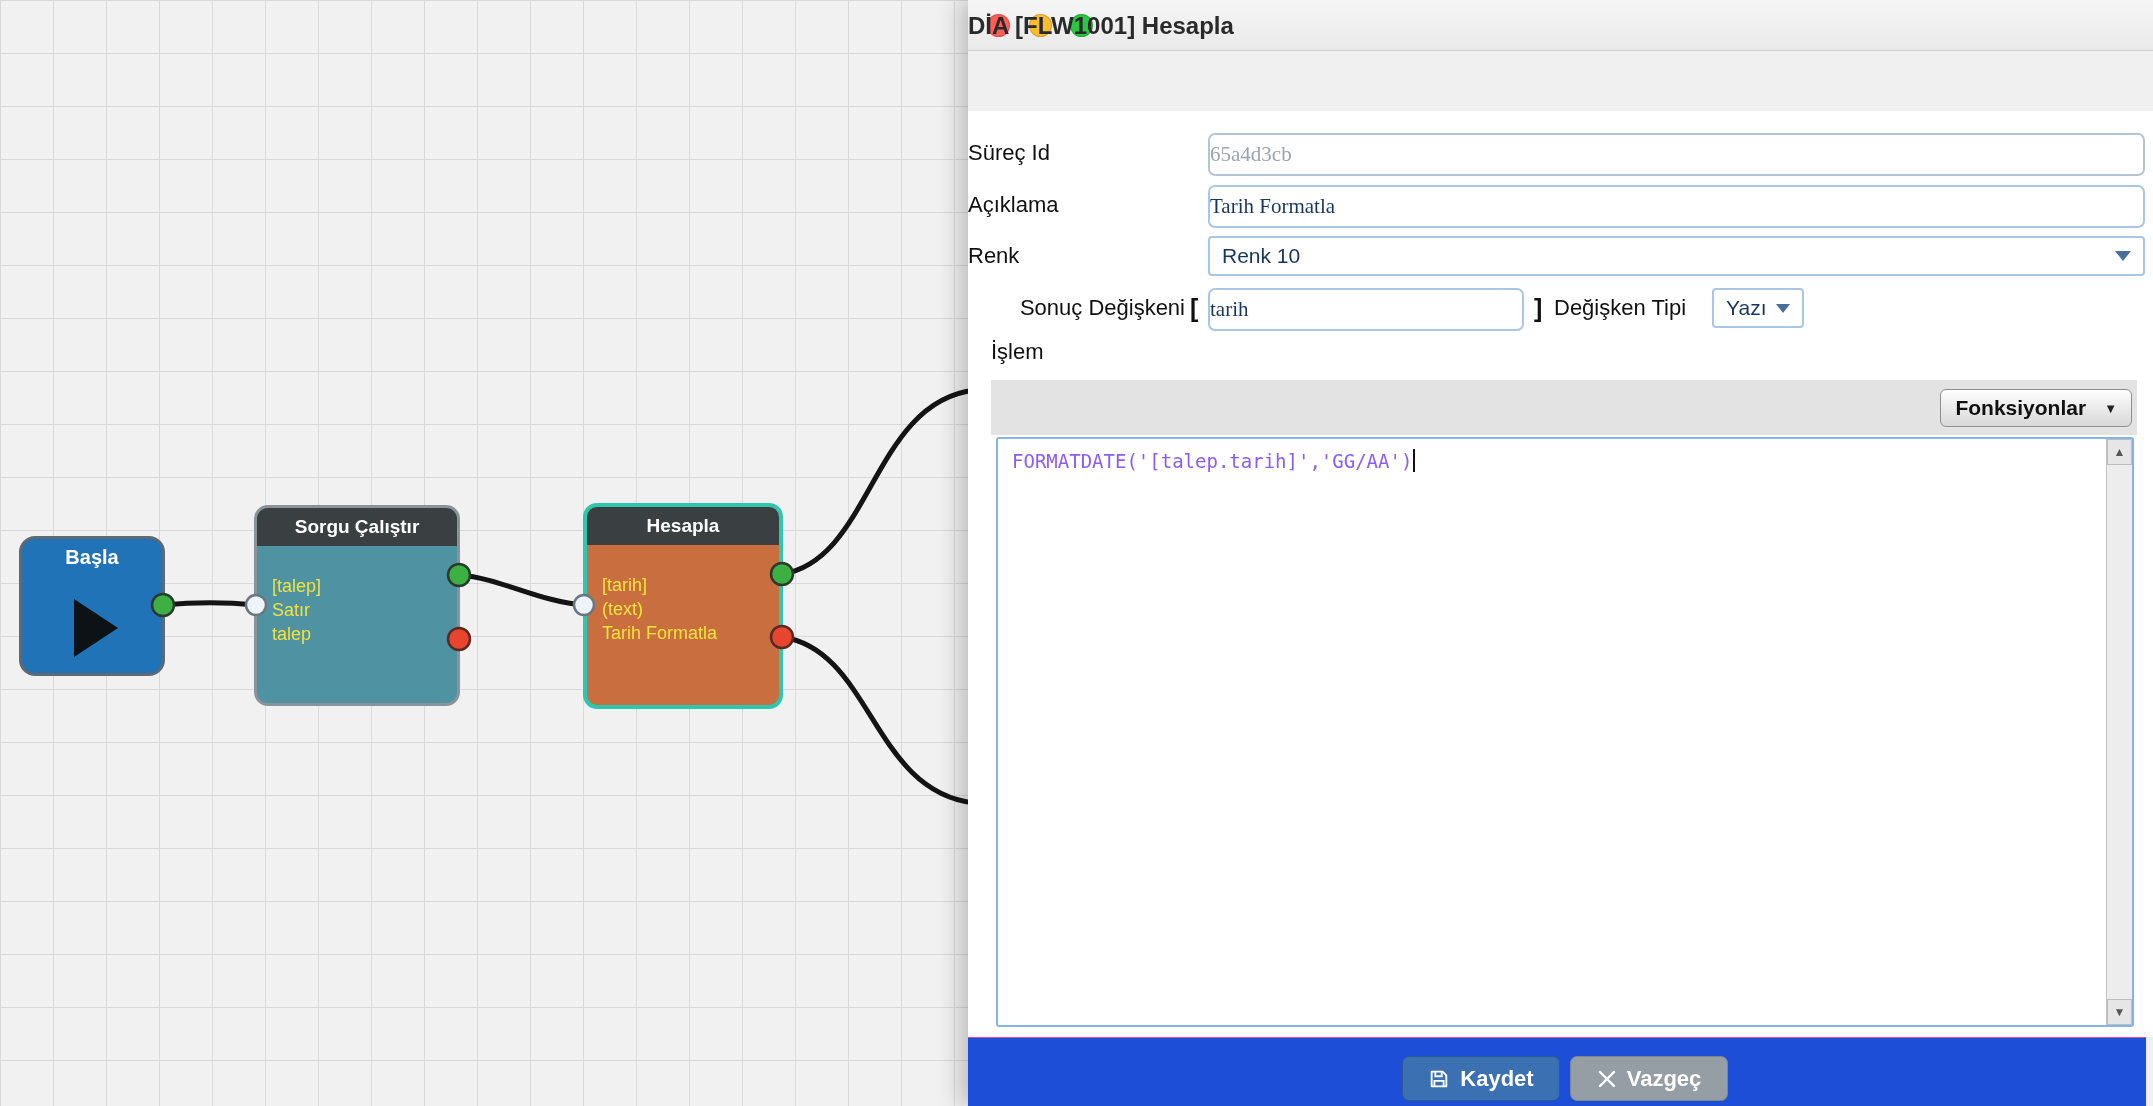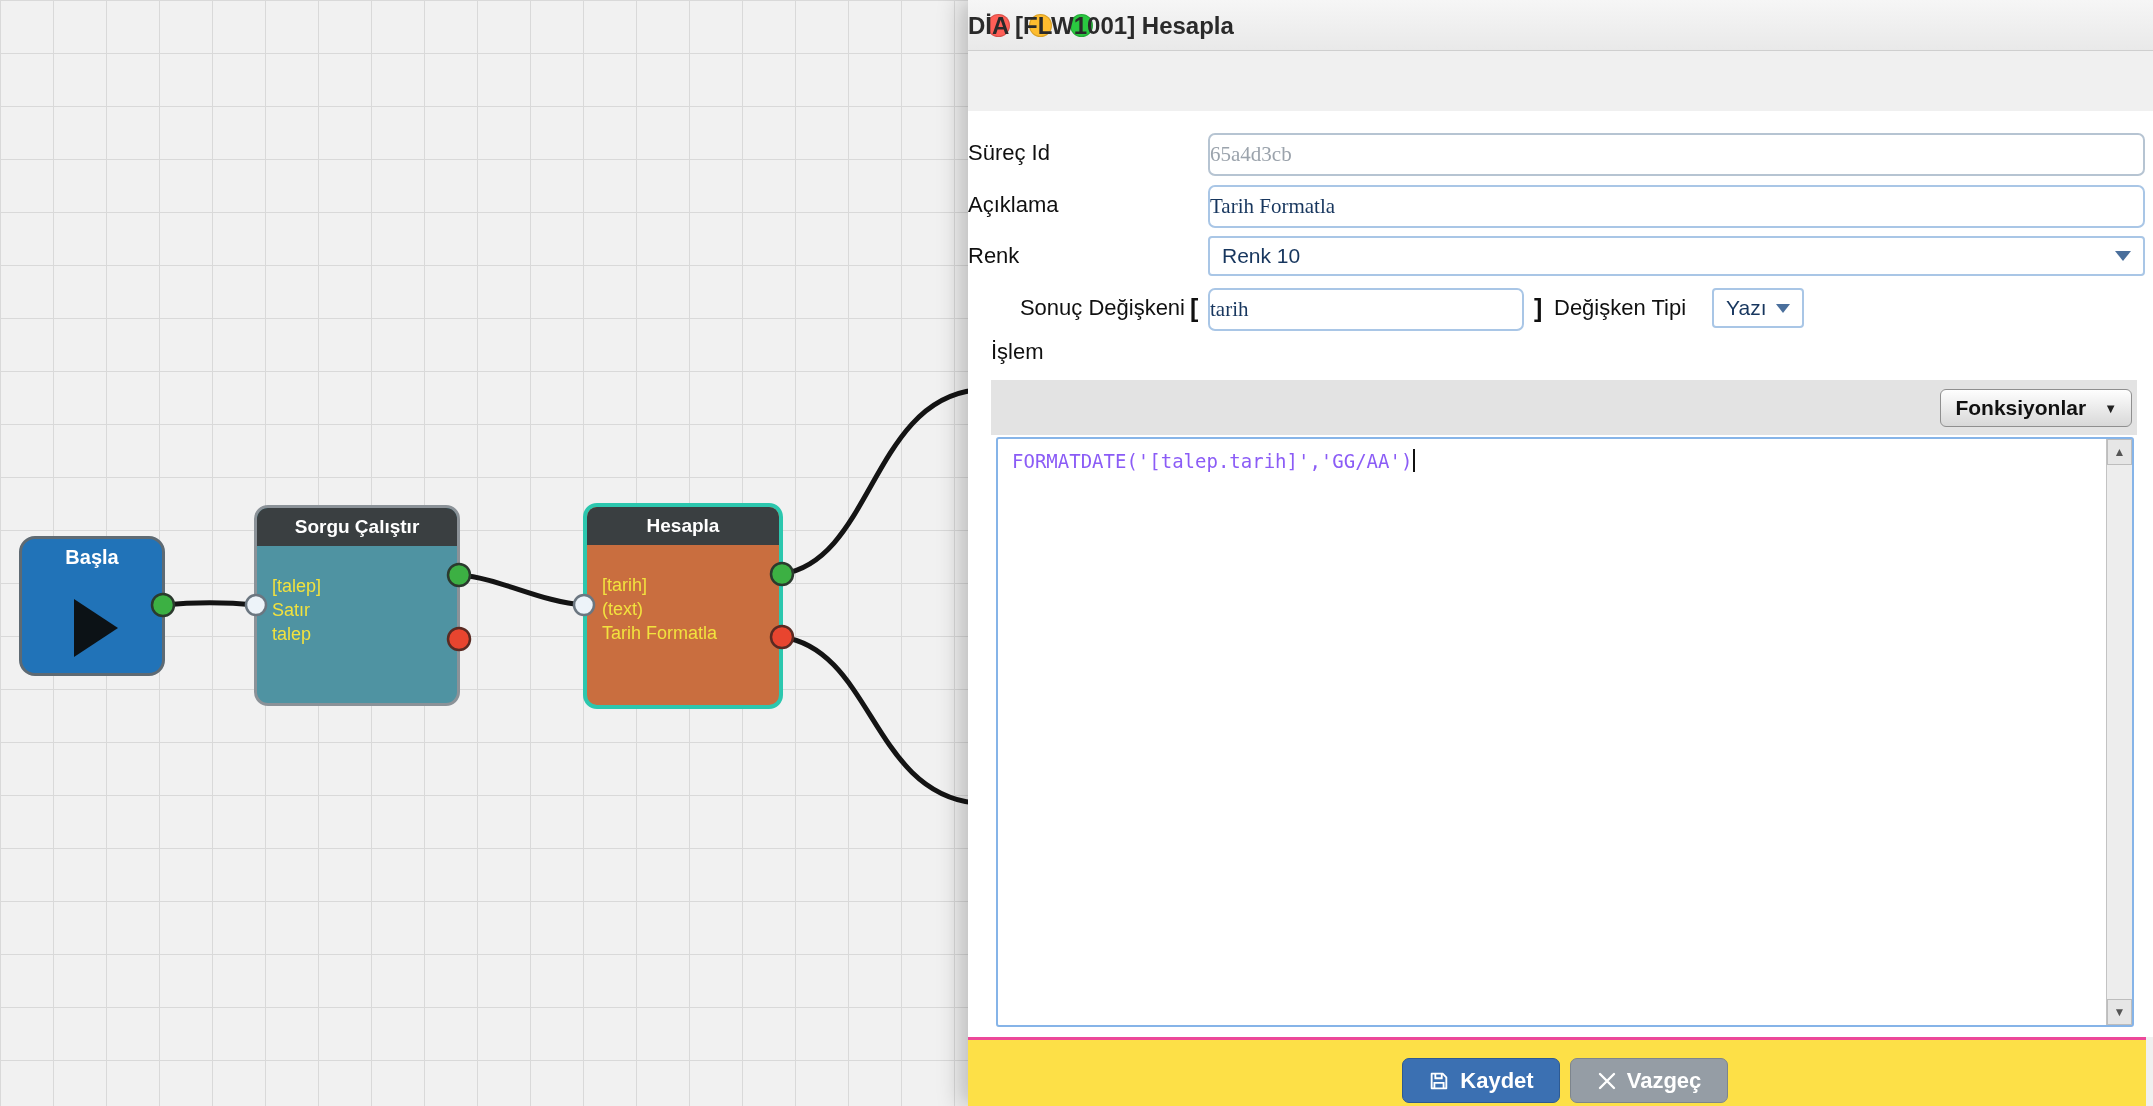--- a/index.html
+++ b/index.html
@@ -78,22 +78,22 @@
   .codebox { position:absolute; left:28px; top:437px; width:1138px; height:590px;
     border:2px solid #86b4e8; border-radius:3px; background:#fff; display:flex; }
   .codearea { flex:1; padding:10px 14px; font-family:"DejaVu Sans Mono", monospace;
     font-size:19px; color:#8b5cf6; white-space:pre-wrap; }
   .cursor { display:inline-block; width:2px; height:23px; background:#111; vertical-align:text-bottom; margin-left:1px; }
   .vscroll { width:26px; background:#ededed; border-left:1px solid #c3c3c3;
     display:flex; flex-direction:column; justify-content:space-between; }
   .scroll-btn { height:26px; background:#e6e6e6; border:1px solid #bdbdbd; font-size:12px;
     color:#555; text-align:center; line-height:24px; }
 
-  .footer { position:absolute; left:0; top:1037px; right:7px; height:69px; background:#fde047;
-    border-top:3px solid #ec4899; }
+  .footer { position:absolute; left:0; top:1037px; right:7px; height:69px; background:#1d4ed8;
+    border-top:1px solid #ec4899; }
   .btn { position:absolute; top:18px; height:45px; width:158px; border-radius:7px; color:#fff;
     font-size:22px; font-weight:bold; display:flex; align-items:center; justify-content:center; gap:10px; }
   .btn-save { left:434px; background:#3b70b2; border:1px solid #2e5a92; }
   .btn-cancel { left:602px; background:#959da5; border:1px solid #7d858d; }
   .btn svg { display:block; }
 </style>
 </head>
 <body>
 
 <div class="screen">

